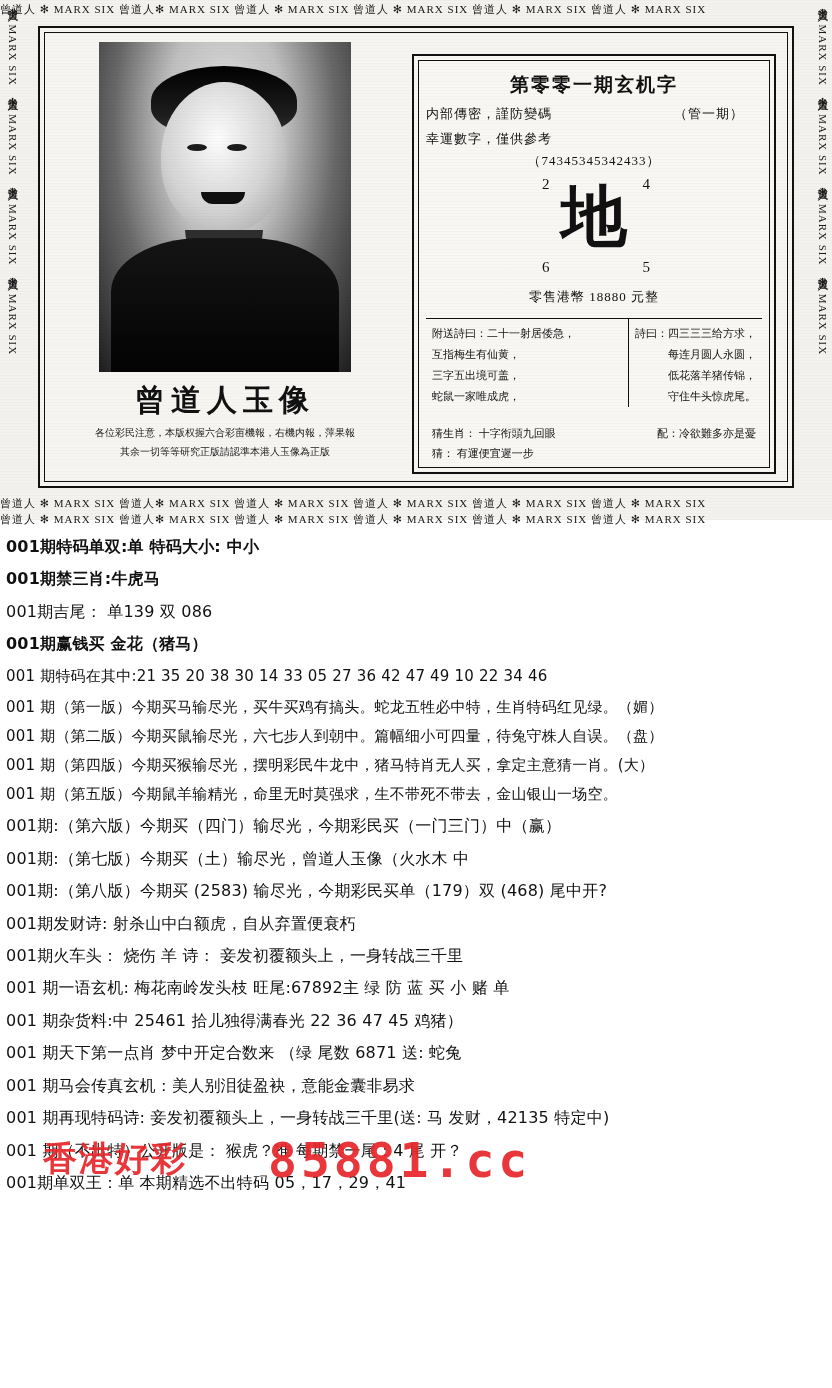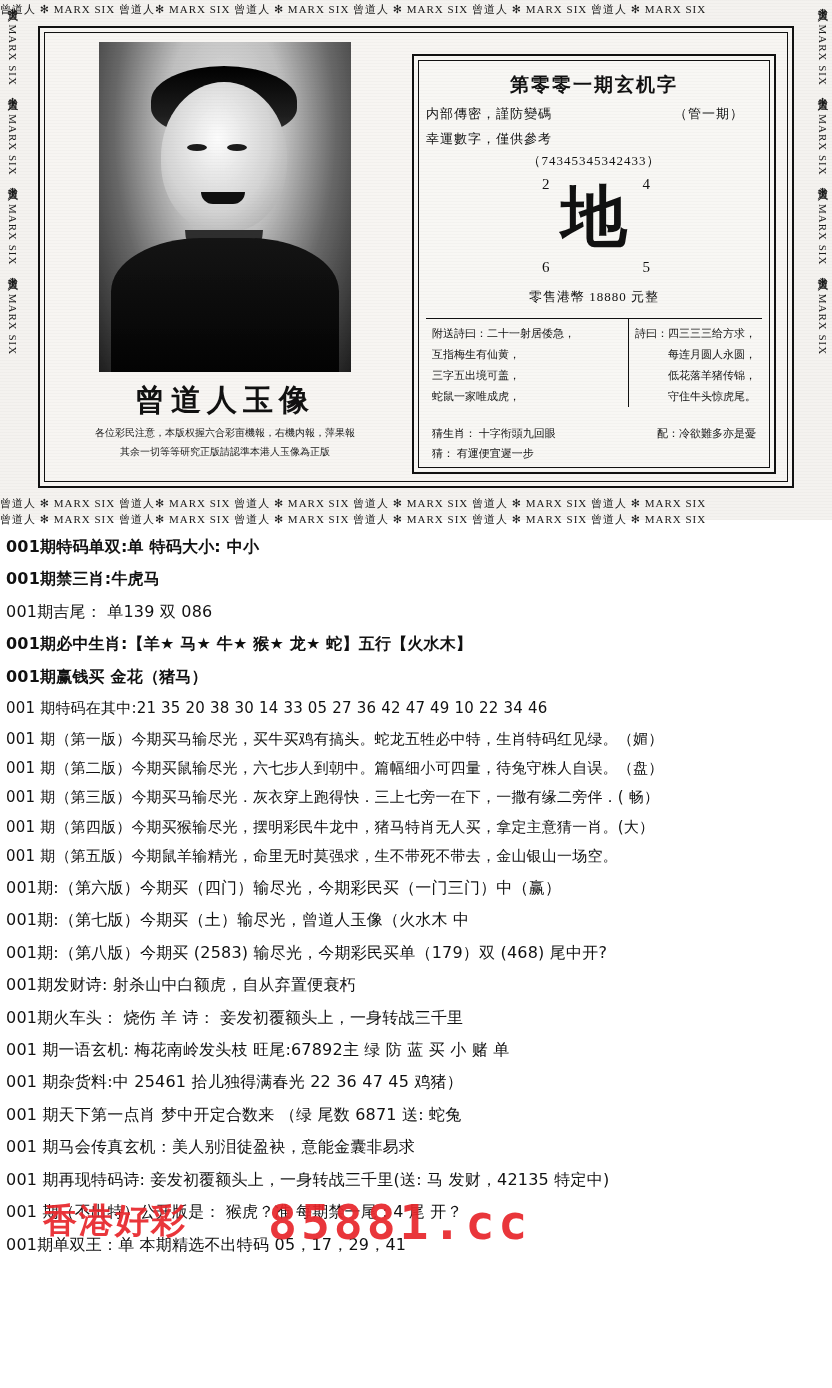--- a/index.html
+++ b/index.html
@@ -282,26 +282,24 @@
       </div>
 
     </div>
     <div class="noise"></div>
   </div>
 
   <div class="lines">
     <p class="ln b">001期特码单双:单     特码大小: 中小</p>
     <p class="ln b">001期禁三肖:牛虎马</p>
     <p class="ln">001期吉尾： 单139  双 086</p>
-    <p class="ln b">001期必中生肖:【羊★ 马★ 牛★ 猴★ 龙★ 蛇】五行【火水木】</p>
     <p class="ln b">001期赢钱买 金花（猪马）</p>
     <p class="ln sm">001 期特码在其中:21  35  20  38  30  14  33  05  27  36  42  47  49  10  22  34  46</p>
     <p class="ln sm tight">001 期（第一版）今期买马输尽光，买牛买鸡有搞头。蛇龙五牲必中特，生肖特码红见绿。（媚）</p>
     <p class="ln sm tight">001 期（第二版）今期买鼠输尽光，六七步人到朝中。篇幅细小可四量，待兔守株人自误。（盘）</p>
-    <p class="ln sm tight">001 期（第三版）今期买马输尽光．灰衣穿上跑得快．三上七旁一在下，一撒有缘二旁伴．( 畅）</p>
     <p class="ln sm tight">001 期（第四版）今期买猴输尽光，摆明彩民牛龙中，猪马特肖无人买，拿定主意猜一肖。(大）</p>
     <p class="ln sm">001 期（第五版）今期鼠羊输精光，命里无时莫强求，生不带死不带去，金山银山一场空。</p>
     <p class="ln">001期:（第六版）今期买（四门）输尽光，今期彩民买（一门三门）中（赢）</p>
     <p class="ln">001期:（第七版）今期买（土）输尽光，曾道人玉像（火水木 中</p>
     <p class="ln">001期:（第八版）今期买 (2583) 输尽光，今期彩民买单（179）双 (468) 尾中开?</p>
     <p class="ln">001期发财诗: 射杀山中白额虎，自从弃置便衰朽</p>
     <p class="ln">001期火车头： 烧伤 羊 诗： 妾发初覆额头上，一身转战三千里</p>
     <p class="ln">001 期一语玄机: 梅花南岭发头枝   旺尾:67892主  绿 防  蓝 买 小 赌  单</p>
     <p class="ln">001 期杂货料:中   25461   拾儿独得满春光 22 36 47 45     鸡猪）</p>
     <p class="ln">001 期天下第一点肖  梦中开定合数来     （绿  尾数 6871   送: 蛇兔</p>

